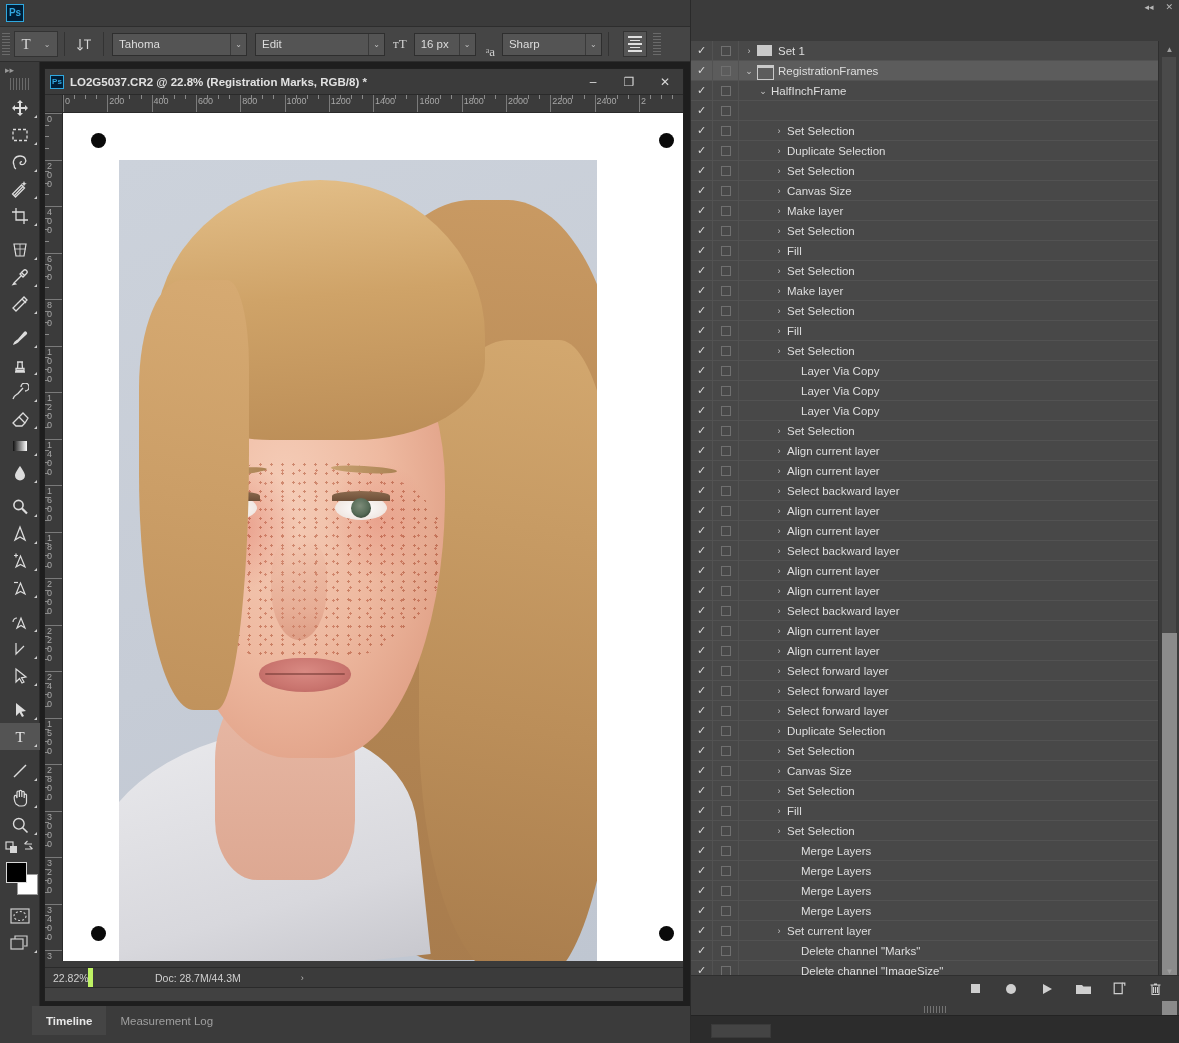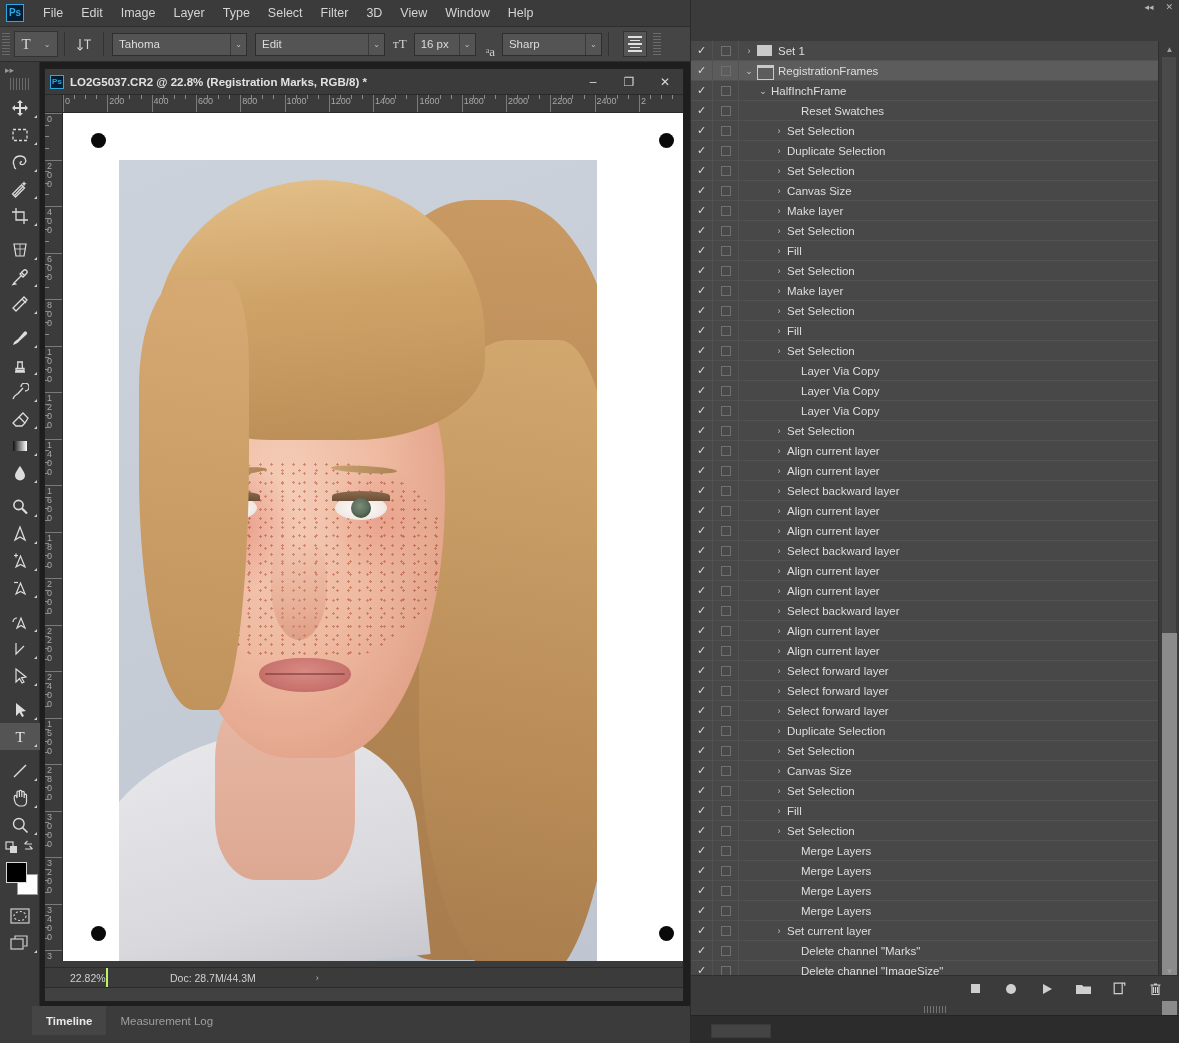--- a/index.html
+++ b/index.html
@@ -151,22 +151,22 @@
   #photo {
     position: absolute; left: 56px; top: 47px; width: 478px; height: 802px;
     overflow: hidden; background: #ccd2da;
   }
   #doc-statusbar {
     position: absolute; left: 0; right: 0; bottom: 14px; height: 20px;
     background: #3b3b3b; display: flex; align-items: center; font-size: 10.5px; color: #d0d0d0;
     border-top: 1px solid #2a2a2a;
   }
   #zoom-value {
-    width: 63px; padding-left: 25px; height: 20px; line-height: 20px;
-    border-right: 2px solid #bef264;
+    width: 48px; padding-left: 8px; height: 20px; line-height: 20px;
+    border-right: 5px solid #bef264;
   }
   #doc-size { padding-left: 62px; }
   #doc-size-arrow { margin-left: 60px; font-size: 9px; color: #bbb; }
   #doc-hscroll {
     position: absolute; left: 0; right: 0; bottom: 0; height: 14px; background: #414141;
     border-top: 1px solid #2a2a2a;
   }
 
   
   #bottompanel {
@@ -369,33 +369,20 @@
     mix-blend-mode: multiply;
   }
 </style>
 </head>
 <body>
 
 <div id="app">
 
   <div id="menubar">
     <div class="ps-logo">Ps</div>
-    <div id="menu-items" style="display: flex;">
-        <div class="menu-item">File</div>
-        <div class="menu-item">Edit</div>
-        <div class="menu-item">Image</div>
-        <div class="menu-item">Layer</div>
-        <div class="menu-item">Type</div>
-        <div class="menu-item">Select</div>
-        <div class="menu-item">Filter</div>
-        <div class="menu-item">3D</div>
-        <div class="menu-item">View</div>
-        <div class="menu-item">Window</div>
-        <div class="menu-item">Help</div>
-      </div>
   </div>
 
   <div id="optionsbar">
     <div class="grip"></div>
     <div class="tool-ind">
       <span class="glyph">T</span>
       <span class="caret">⌄</span>
     </div>
     <div class="opt-sep"></div>
     <div class="orient-btn">
@@ -901,24 +888,20 @@
           <div class="acol-main ind-1">
             <span class="twisty">⌄</span>
             <span class="alabel">HalfInchFrame</span>
           </div>
         </div>
         <div class="arow">
           <div class="acol-check">✓</div>
           <div class="acol-box">
             <span class="bx"></span>
           </div>
-          <div class="acol-main ind-3">
-            <span class="twisty blank">&nbsp;</span>
-            <span class="alabel">Reset Swatches</span>
-          </div>
         </div>
         <div class="arow">
           <div class="acol-check">✓</div>
           <div class="acol-box">
             <span class="bx"></span>
           </div>
           <div class="acol-main ind-2">
             <span class="twisty">›</span>
             <span class="alabel">Set Selection</span>
           </div>

